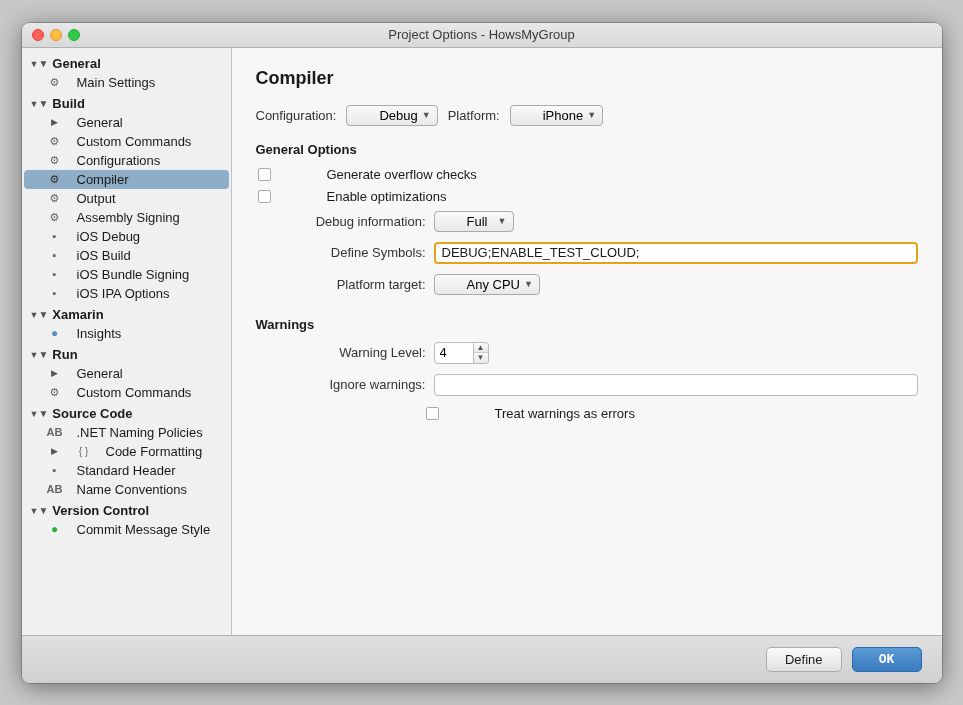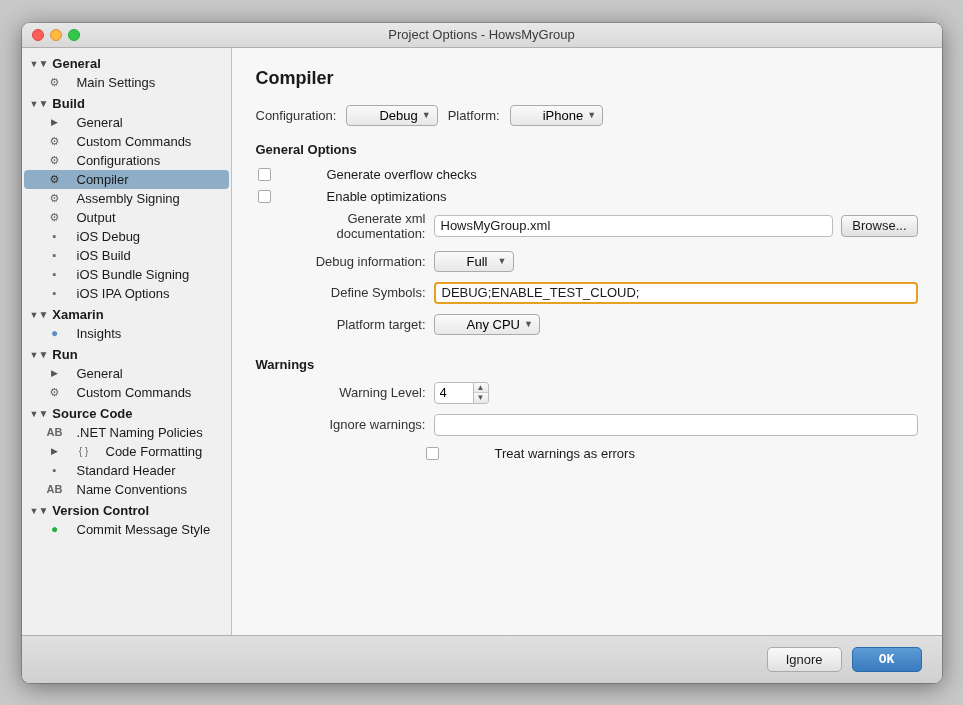--- a/index.html
+++ b/index.html
@@ -337,25 +337,25 @@
       <div class="sidebar-item">
         <span class="item-icon gear-icon"></span>
         <span>Configurations</span>
       </div>
       <div class="sidebar-item active">
         <span class="item-icon gear-icon"></span>
         <span>Compiler</span>
       </div>
       <div class="sidebar-item">
         <span class="item-icon gear-icon"></span>
+        <span>Output</span>
+      </div>
+      <div class="sidebar-item">
+        <span class="item-icon gear-icon"></span>
         <span>Assembly Signing</span>
-      </div>
-      <div class="sidebar-item">
-        <span class="item-icon gear-icon"></span>
-        <span>Output</span>
       </div>
       <div class="sidebar-item">
         <span class="item-icon square-icon"></span>
         <span>iOS Debug</span>
       </div>
       <div class="sidebar-item">
         <span class="item-icon square-icon"></span>
         <span>iOS Build</span>
       </div>
       <div class="sidebar-item">
@@ -442,25 +442,20 @@
 
       <div class="option-row">
         <div class="checkbox"></div>
         <span class="option-label">Generate overflow checks</span>
       </div>
       <div class="option-row">
         <div class="checkbox"></div>
         <span class="option-label">Enable optimizations</span>
       </div>
 
-      <div class="input-row">
-        <span class="input-row-label">Generate xml documentation:</span>
-        <input class="text-input" type="text" value="HowsMyGroup.xml" style="">
-        <button class="browse-btn">Browse...</button>
-      </div>
 
       <div class="input-row">
         <span class="input-row-label">Debug information:</span>
         <div class="select-box" style="min-width:80px;">
           <span class="sel-value">Full</span>
           <span class="sel-arrow">▼</span>
         </div>
       </div>
 
       <div class="input-row">
@@ -498,16 +493,16 @@
 
       <div class="option-row" style="padding-left: 170px; margin-top: 4px;">
         <div class="checkbox"></div>
         <span class="option-label">Treat warnings as errors</span>
       </div>
 
     </div>
   </div>
 
   <div class="footer">
-    <button class="footer-btn">Ignore</button>
+    <button class="footer-btn">Define</button>
     <button class="footer-btn ok">OK</button>
   </div>
 </div>
 
 </body></html>

